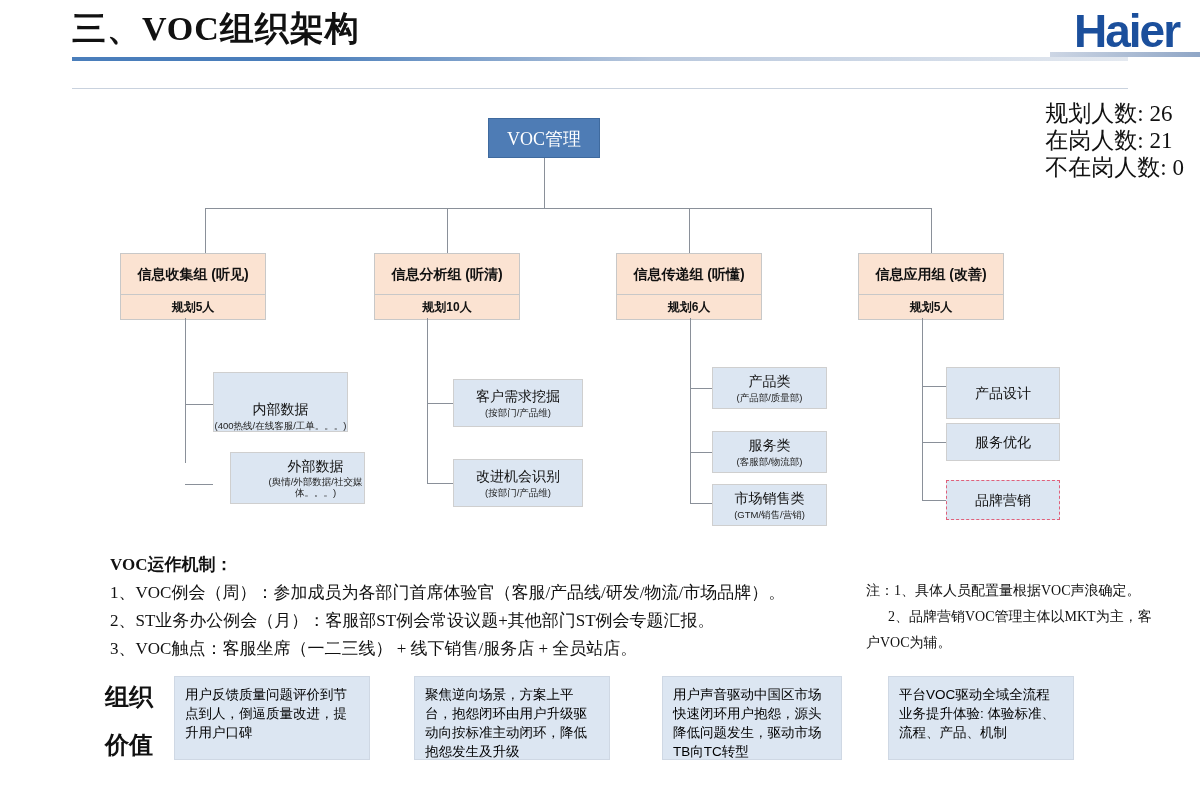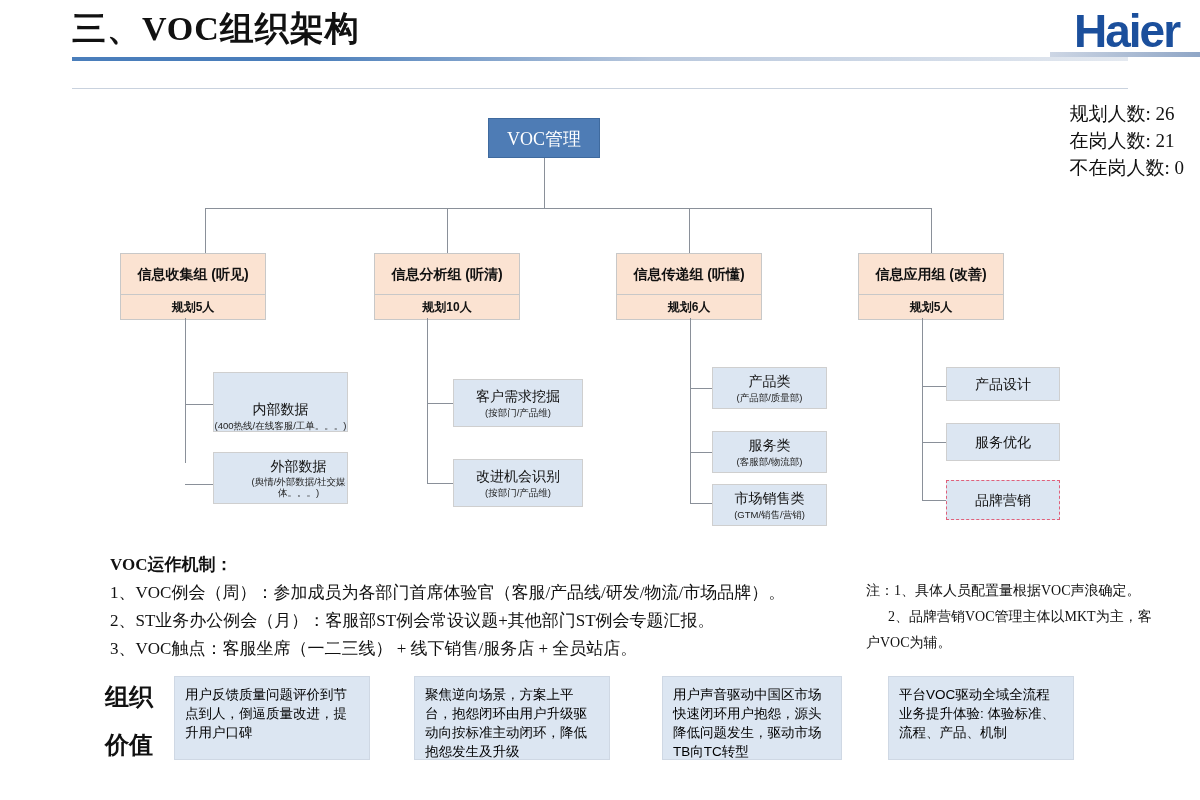--- a/index.html
+++ b/index.html
@@ -32,21 +32,21 @@
     background:linear-gradient(to right,#cdd6e4,#8fa6c6);
   }
   .thin-rule{
     position:absolute;left:72px;top:88px;width:1056px;height:1px;background:#c9d2de;
   }
 
   
   .headcount{
     position:absolute;right:16px;top:100px;text-align:left;
     font-family:"Liberation Serif","DejaVu Serif",serif;
-    font-size:19px;line-height:27px;color:#111;
+    font-size:23px;line-height:27px;color:#111;
   }
 
   
   .node{position:absolute;box-sizing:border-box;text-align:center;}
 
   .root{
     left:488px;top:118px;width:112px;height:40px;
     background:#4e7cb5;color:#fff;border:1px solid #3f6a9e;
     font-family:"Liberation Serif","DejaVu Serif",serif;
     font-size:18px;line-height:40px;
@@ -147,21 +147,21 @@
     <div class="grp-b">规划5人</div>
   </div>
 
   <div class="ln lnv" style="left:185px;top:318px;height:145px;"></div>
   <div class="ln lnh" style="left:185px;top:404px;width:28px;"></div>
   <div class="ln lnh" style="left:185px;top:484px;width:28px;"></div>
   <div class="node leaf" style="left:213px;top:372px;width:135px;height:60px;justify-content:flex-end;">
     <div class="l1">内部数据</div>
     <div class="l2">(400热线/在线客服/工单。。。)</div>
   </div>
-  <div class="node leaf" style="left:213px;top:452px;width:135px;height:52px;padding-left:36px;">
+  <div class="node leaf" style="left:230px;top:452px;width:135px;height:52px;padding-left:36px;">
     <div class="l1">外部数据</div>
     <div class="l2">(舆情/外部数据/社交媒体。。。)</div>
   </div>
 
   <div class="ln lnv" style="left:427px;top:318px;height:165px;"></div>
   <div class="ln lnh" style="left:427px;top:403px;width:26px;"></div>
   <div class="ln lnh" style="left:427px;top:483px;width:26px;"></div>
   <div class="node leaf" style="left:453px;top:379px;width:130px;height:48px;">
     <div class="l1">客户需求挖掘</div>
     <div class="l2">(按部门/产品维)</div>
@@ -185,21 +185,21 @@
   </div>
   <div class="node leaf" style="left:712px;top:484px;width:115px;height:42px;">
     <div class="l1">市场销售类</div>
     <div class="l2">(GTM/销售/营销)</div>
   </div>
 
   <div class="ln lnv" style="left:922px;top:318px;height:182px;"></div>
   <div class="ln lnh" style="left:922px;top:386px;width:24px;"></div>
   <div class="ln lnh" style="left:922px;top:442px;width:24px;"></div>
   <div class="ln lnh" style="left:922px;top:500px;width:24px;"></div>
-  <div class="node leaf" style="left:946px;top:367px;width:114px;height:34px;">
+  <div class="node leaf" style="left:946px;top:367px;width:114px;height:52px;">
     <div class="l1">产品设计</div>
   </div>
   <div class="node leaf" style="left:946px;top:423px;width:114px;height:38px;">
     <div class="l1">服务优化</div>
   </div>
   <div class="node leaf dashed" style="left:946px;top:480px;width:114px;height:40px;">
     <div class="l1">品牌营销</div>
   </div>
 
   <div class="mech">

